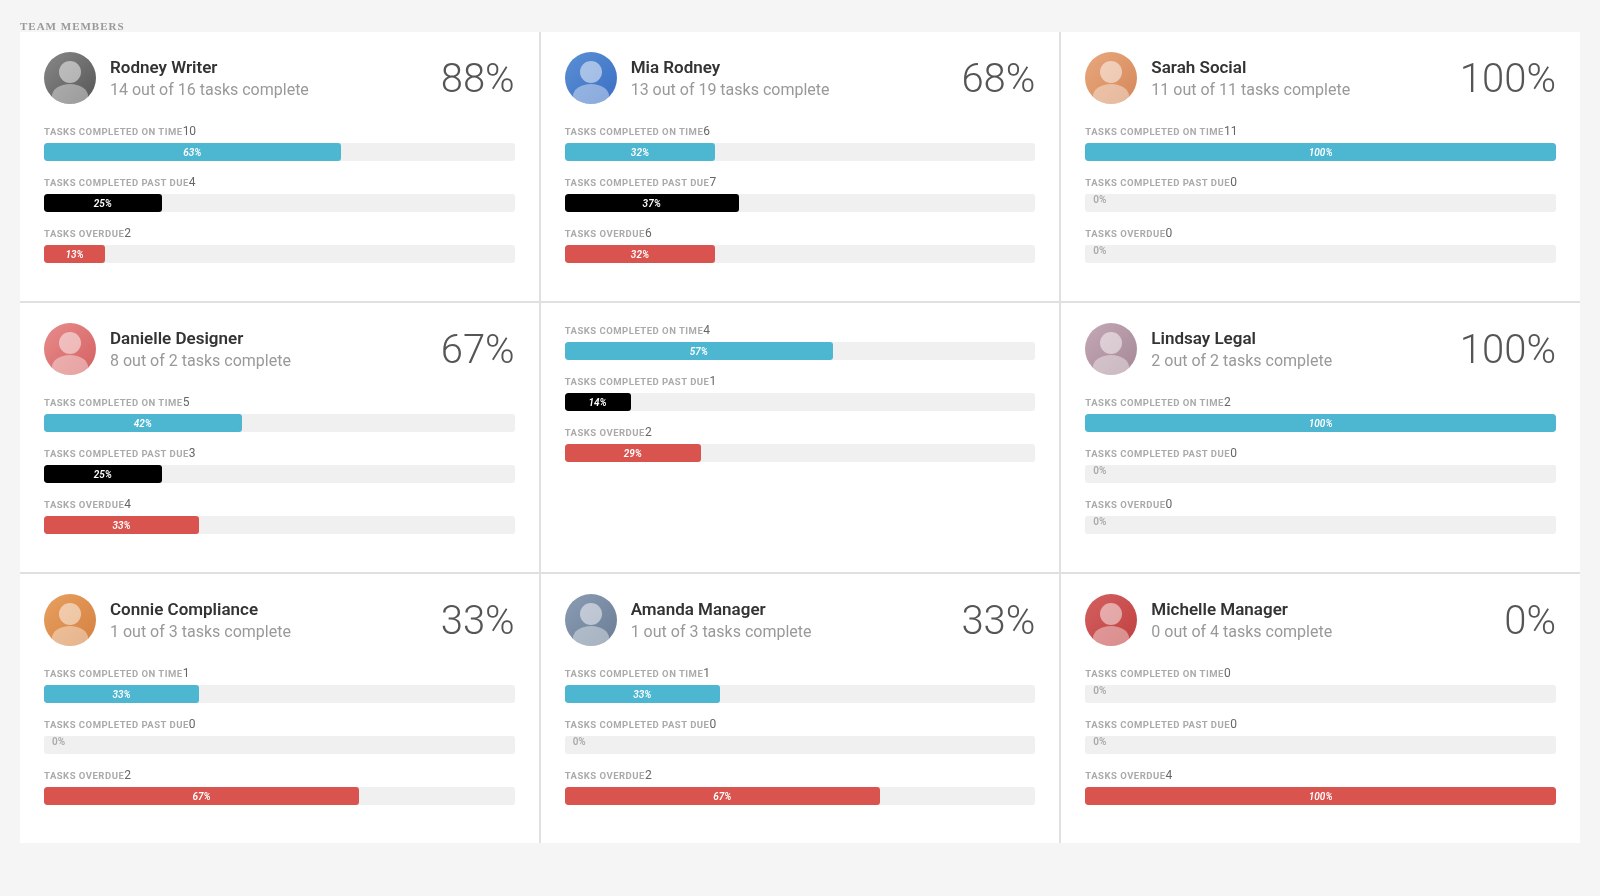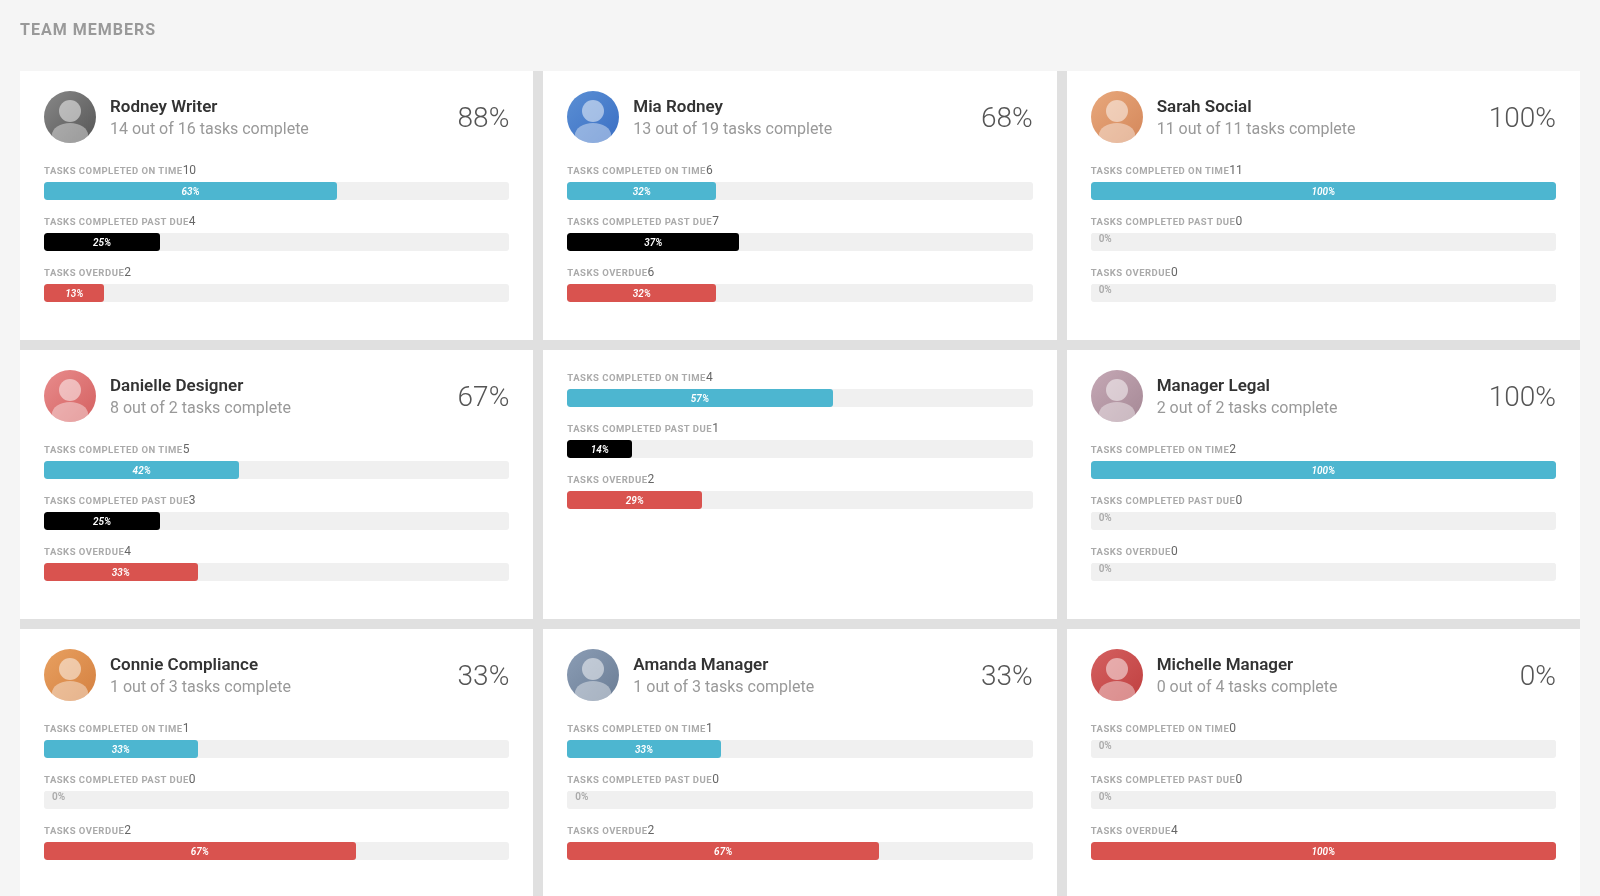--- a/index.html
+++ b/index.html
@@ -3,31 +3,32 @@
   <meta charset="utf-8">
   <style>
     * { box-sizing: border-box; margin: 0; padding: 0; }
     body {
       font-family: -apple-system, BlinkMacSystemFont, 'Segoe UI', Roboto, sans-serif;
       background: #f5f5f5;
       padding: 20px;
       color: #333;
     }
     .page-title {
-      font-size: 16px;
+      font-size: 11px;
       font-weight: 700;
       color: #999;
       letter-spacing: 1px;
       text-transform: uppercase;
-      margin-bottom: 32px;
+      margin-bottom: 0;
+      font-family: Liberation Serif, serif;
     }
     .grid {
       display: grid;
       grid-template-columns: repeat(3, 1fr);
-      gap: 10px;
+      gap: 2px;
       background: #e0e0e0;
     }
     .card {
       background: #fff;
       padding: 20px 24px 24px;
     }
     .card-header {
       display: flex;
       align-items: center;
       margin-bottom: 20px;
@@ -54,21 +55,21 @@
       font-weight: 600;
       color: #333;
       line-height: 1.2;
     }
     .member-tasks {
       font-size: 16px;
       color: #999;
       margin-top: 2px;
     }
     .completion-pct {
-      font-size: 28px;
+      font-size: 40px;
       font-weight: 300;
       color: #555;
       margin-left: auto;
       padding-left: 10px;
     }
     .stat-row {
       margin-bottom: 14px;
     }
     .stat-label-row {
       display: flex;
@@ -352,21 +353,21 @@
   </div>
     <div class="card">
     <div class="card-header">
       <div class="avatar av-lindsay">
         <svg width="52" height="52" viewBox="0 0 52 52">
           <circle cx="26" cy="20" r="11" fill="rgba(255,255,255,0.5)"></circle>
           <ellipse cx="26" cy="44" rx="18" ry="12" fill="rgba(255,255,255,0.4)"></ellipse>
         </svg>
       </div>
       <div class="member-info">
-        <div class="member-name">Manager Legal</div>
+        <div class="member-name">Lindsay Legal</div>
         <div class="member-tasks">2 out of 2 tasks complete</div>
       </div>
       <div class="completion-pct">100%</div>
     </div>
 
     <div class="stat-row">
       <div class="stat-label-row">
         <span class="stat-label">TASKS COMPLETED ON TIME</span>
         <span class="stat-value">2</span>
       </div>

